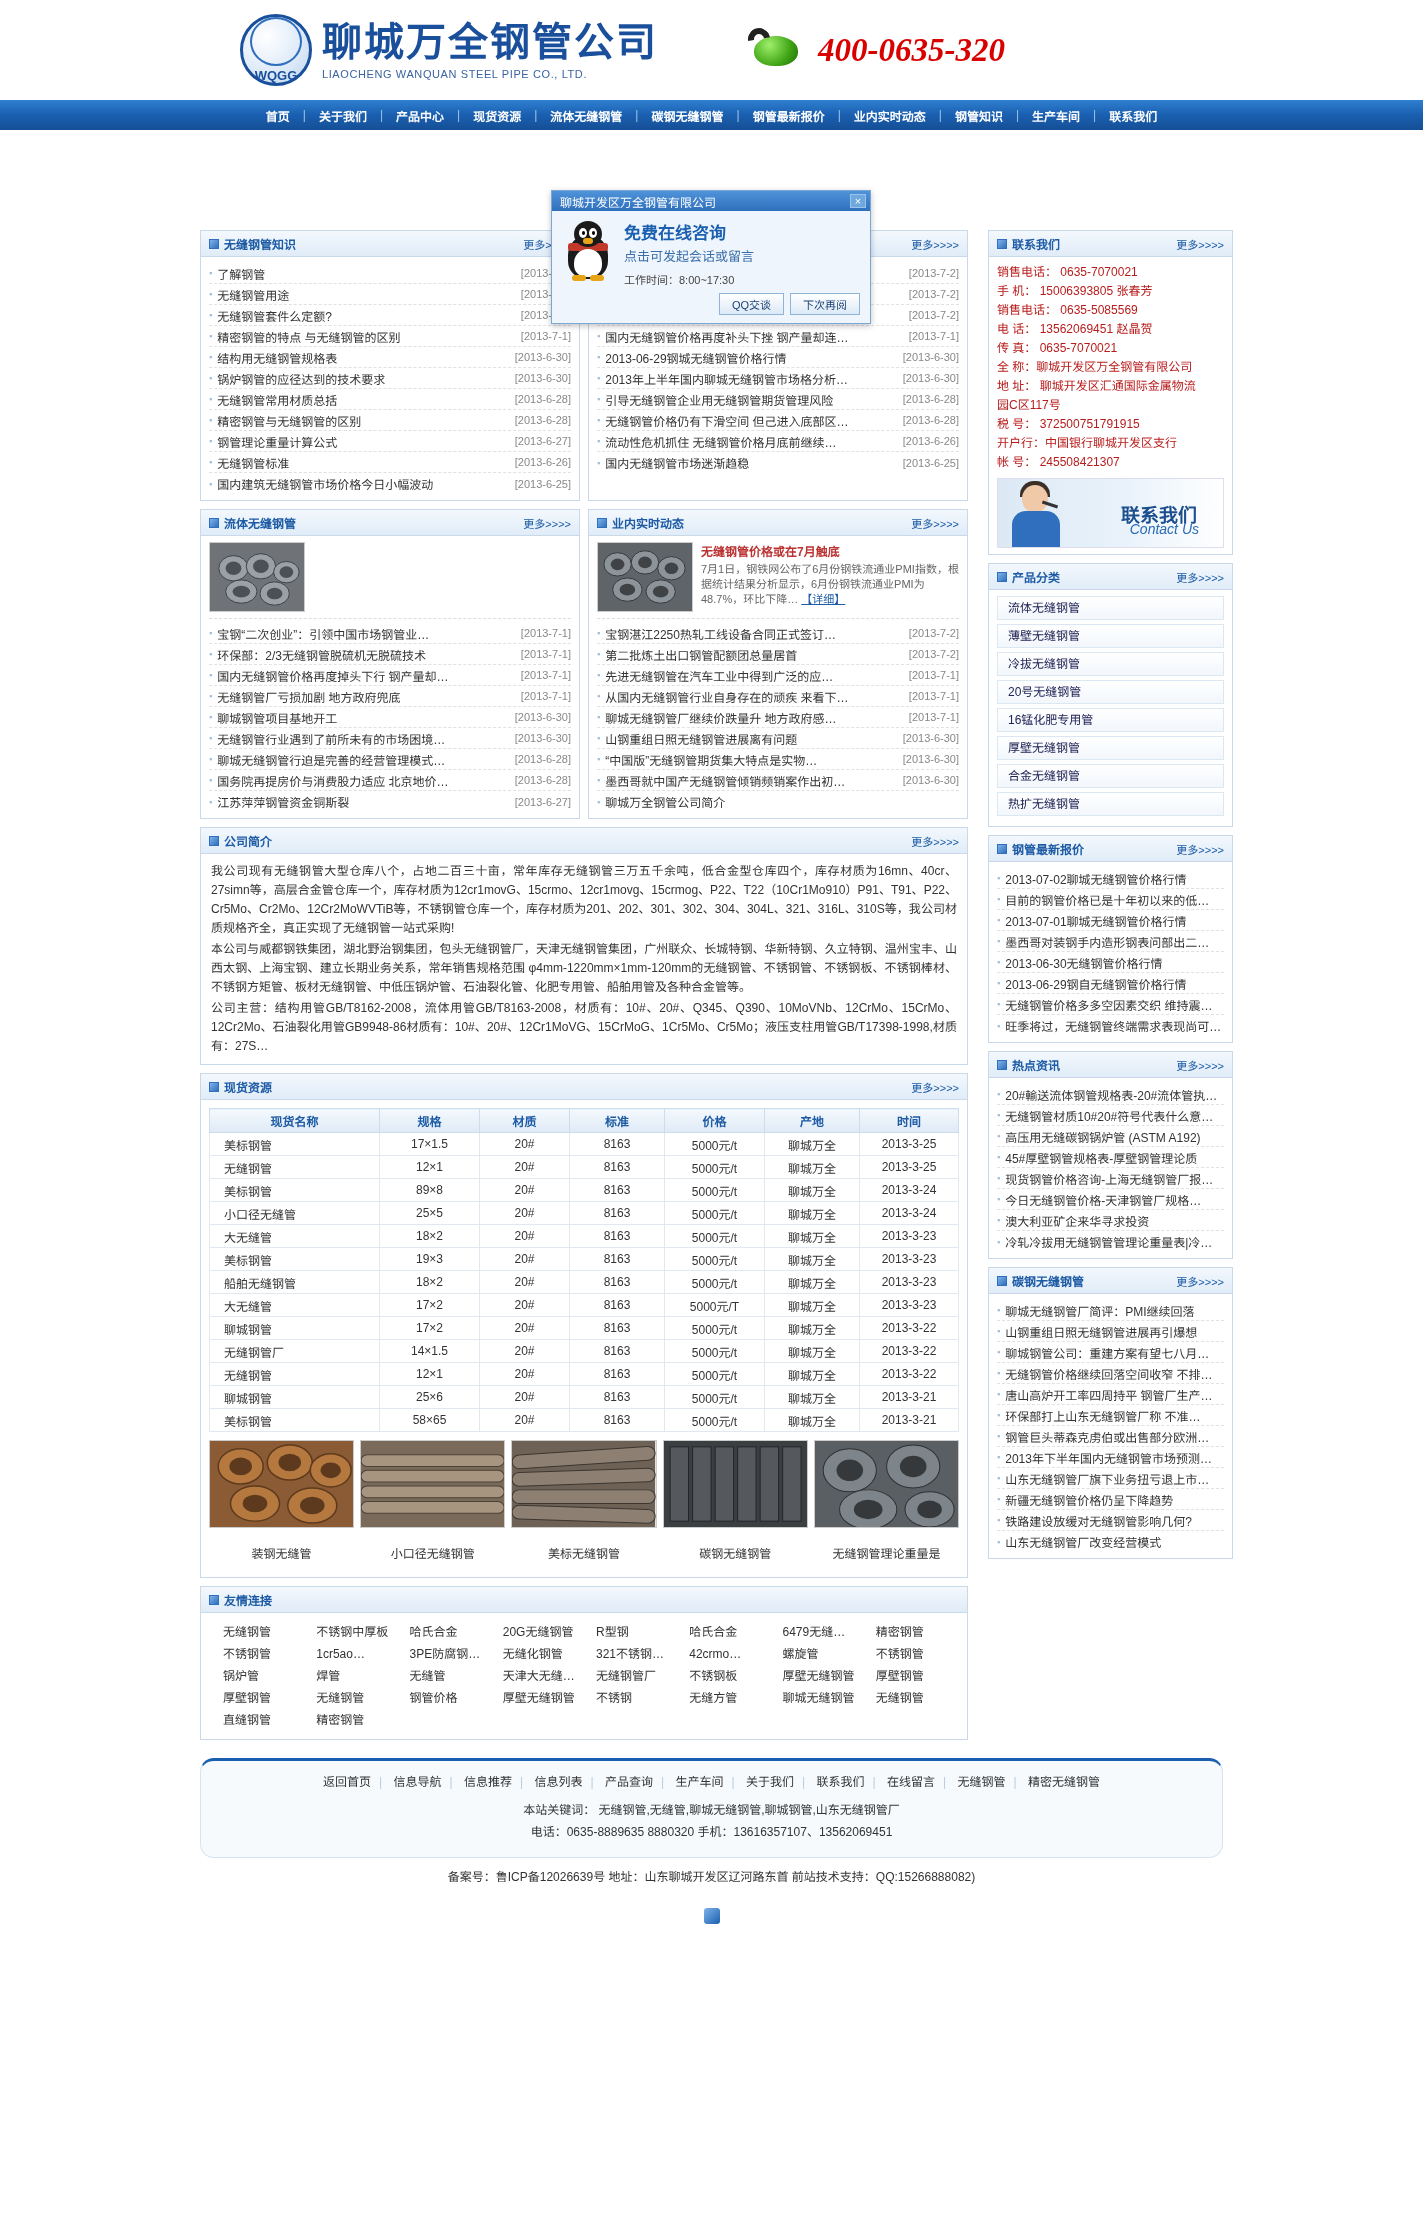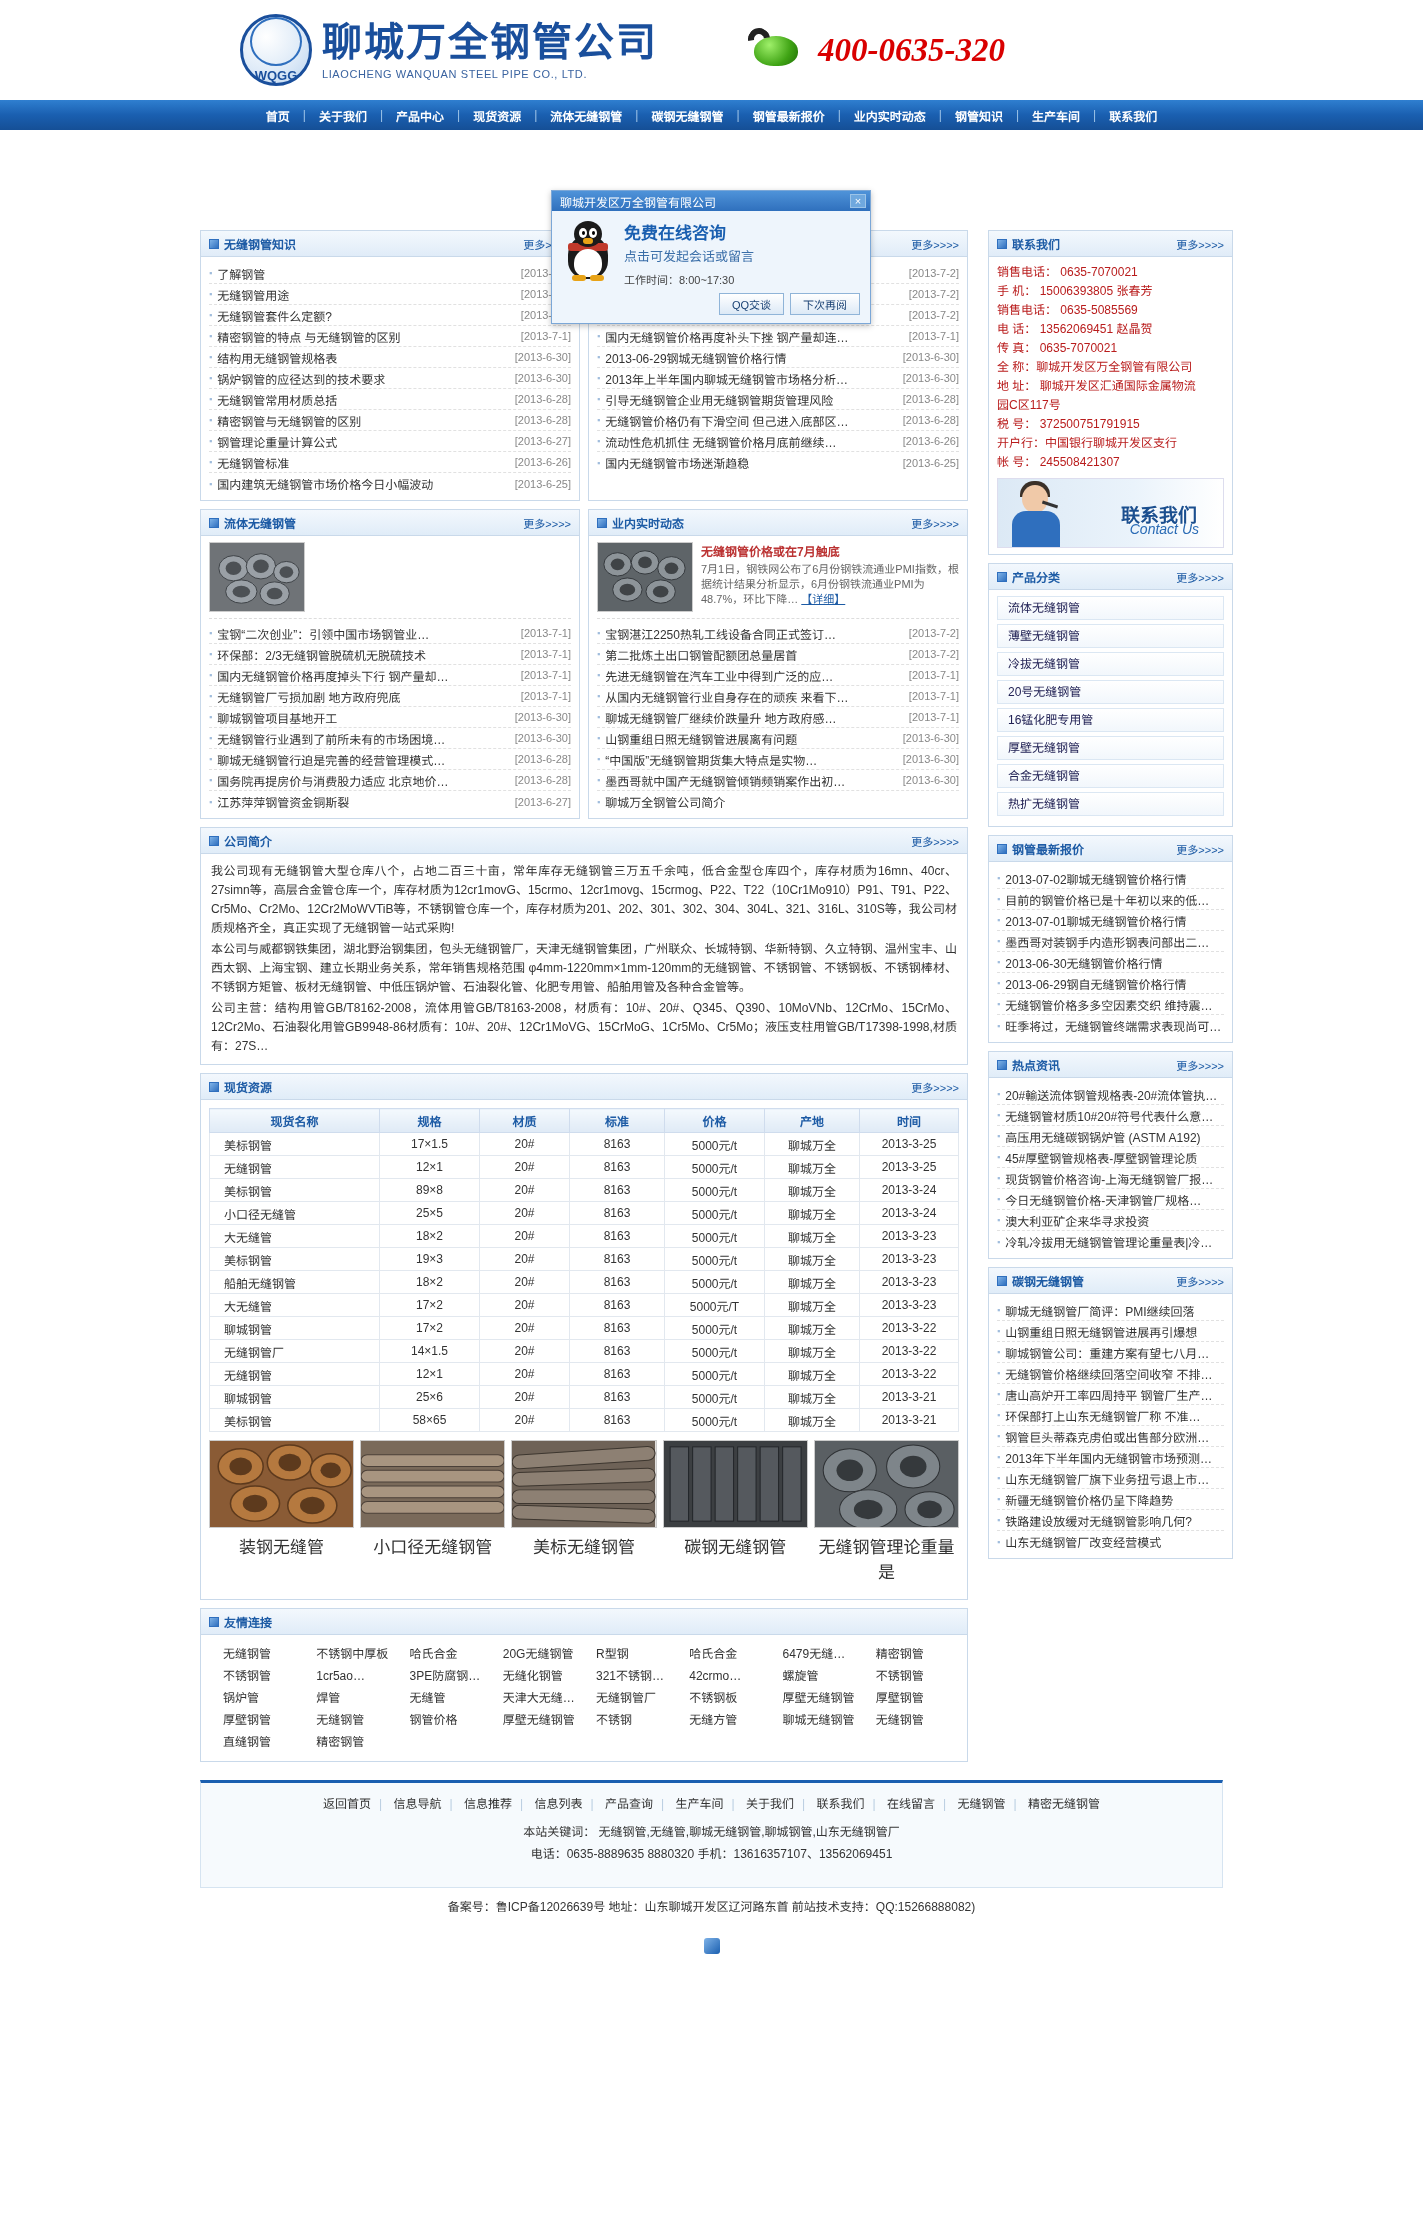--- a/index.html
+++ b/index.html
@@ -167,38 +167,38 @@
   table.stock td {
     border: 1px solid #e2e8ef; height: 23px; text-align:center; color:#333;
   }
   table.stock td.name { text-align:left; padding-left: 14px; }
   table.stock td.price { color:#333; }
 
   
   .gallery { display:flex; gap: 6px; padding: 8px; }
   .gallery .g-item { flex:1; }
   .gallery .g-img { height: 88px; border:1px solid #ccc; overflow:hidden; }
-  .gallery .g-cap { text-align:center; font-size: 17px; padding-top: 5px; color:#333; }
+  .gallery .g-cap { text-align:center; font-size: 12px; padding-top: 16px; color:#333; }
 
   
   .links-body { padding: 8px 10px; }
   .links-row { display:flex; }
   .links-row a {
     width: 12.5%; font-size: 12px; color:#333; text-decoration: none;
     height: 22px; line-height: 22px; overflow:hidden; white-space:nowrap; text-overflow: ellipsis;
     padding-left: 12px;
   }
 
   
   .footer-wrap { padding: 0 200px; margin-top: 10px; }
   .footer-top {
     border-top: 3px solid #1a5fb0;
     background: #f6fafd; border-left:1px solid #d6e4f1; border-right:1px solid #d6e4f1; border-bottom:1px solid #d6e4f1;
-    padding: 10px 0 22px;
-    text-align:center; font-size: 12px; color:#333; line-height: 22px;
+    padding: 10px 0 14px;
+    text-align:center; font-size: 12px; color:#333; line-height: 22px; border-radius: 14px;
   }
   .footer-top a { color:#333; text-decoration: none; padding: 0 8px; }
   .footer-top .sep { color:#b9cde0; }
   .footer-bot { text-align:center; font-size: 12px; color:#333; line-height: 22px; padding: 8px 0 20px; }
   .footer-badge { text-align:center; padding-bottom: 14px; }
   .footer-badge .b {
     display:inline-block; width: 16px; height: 16px; border-radius: 3px;
     background: linear-gradient(135deg,#7fb3e8,#1a5fb0);
   }
 

